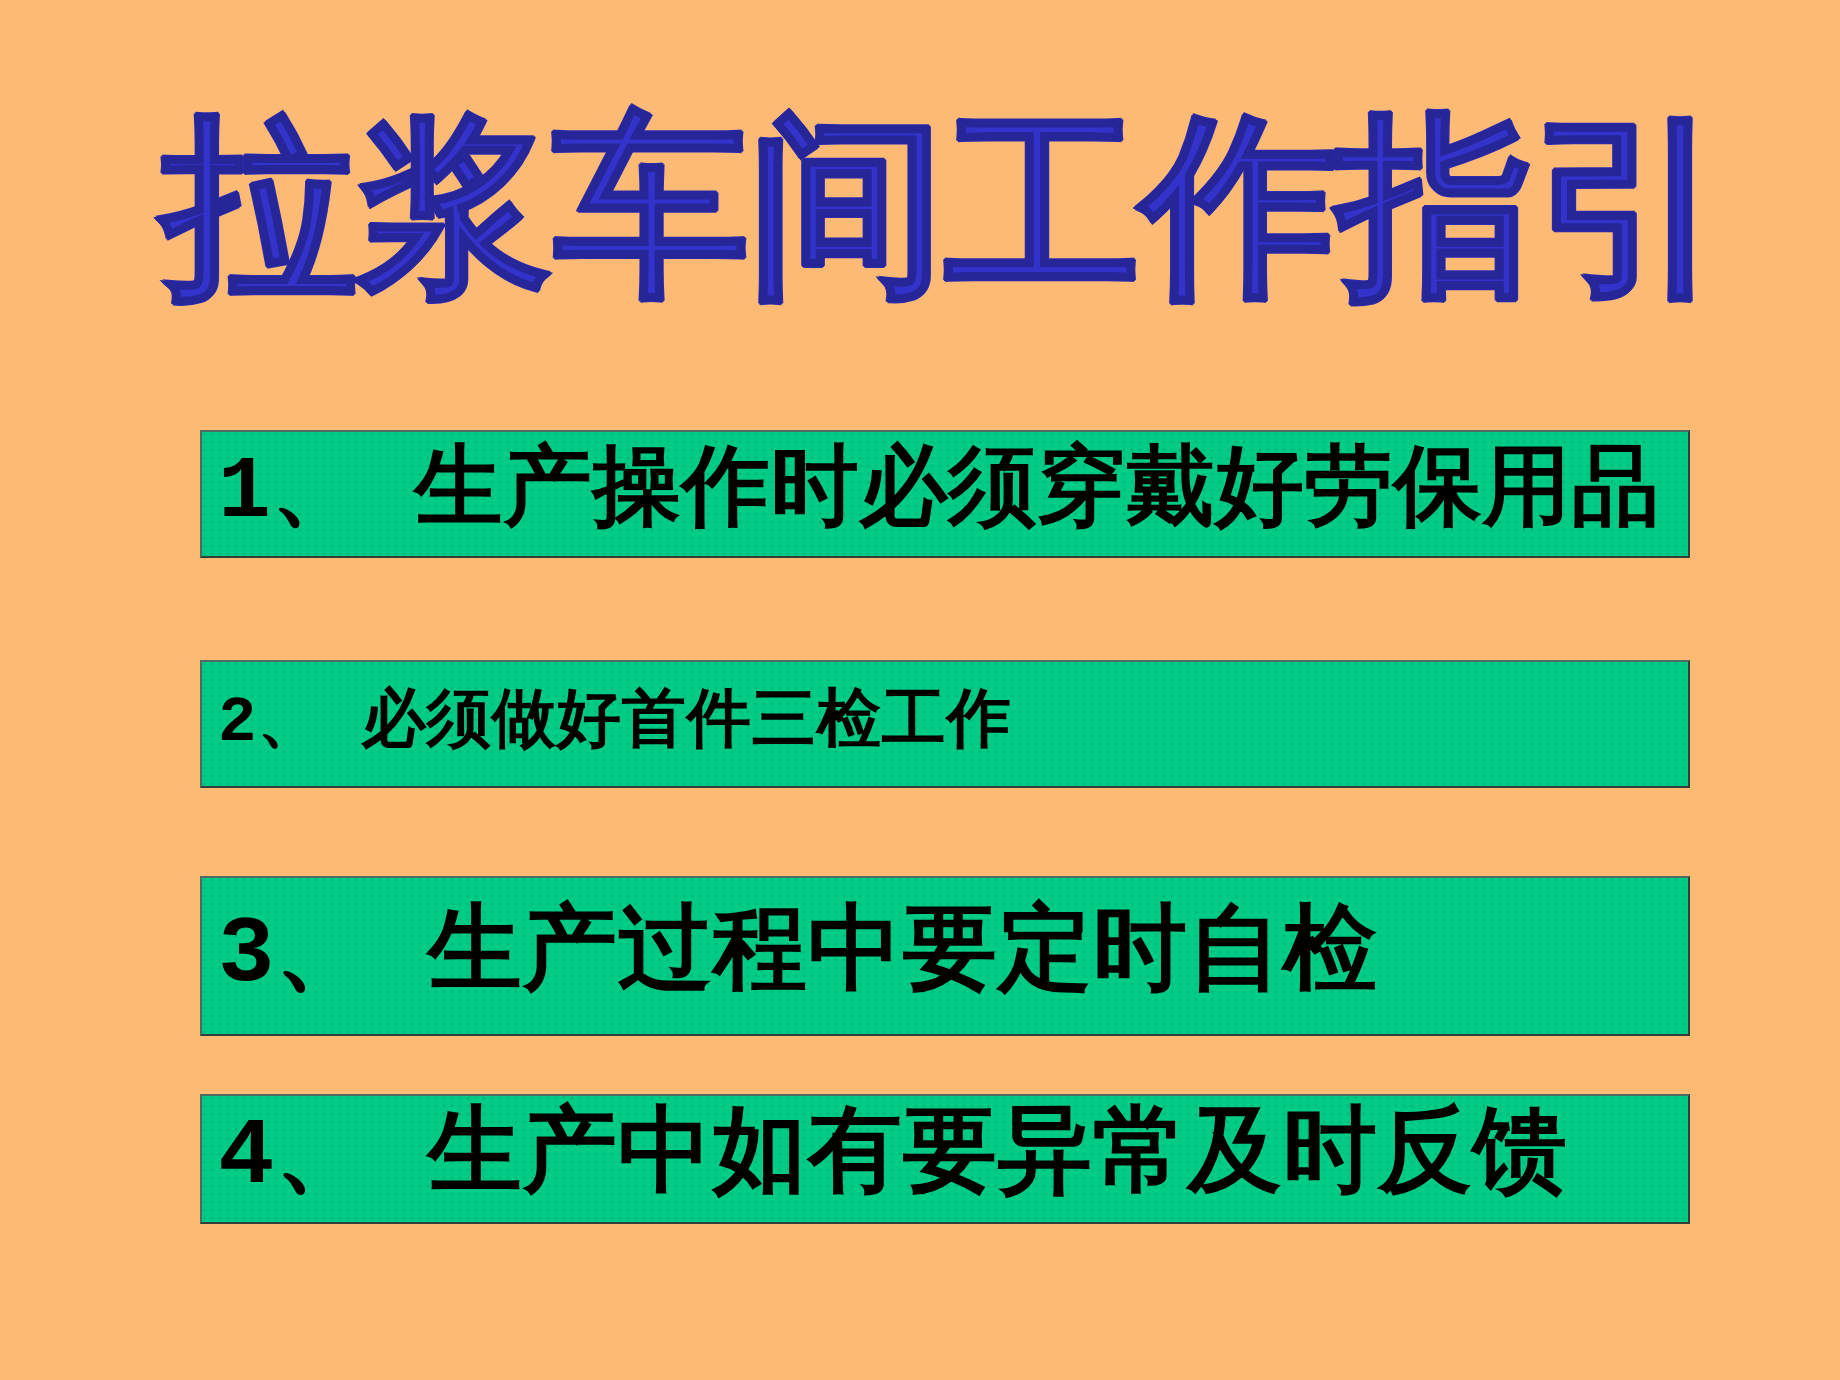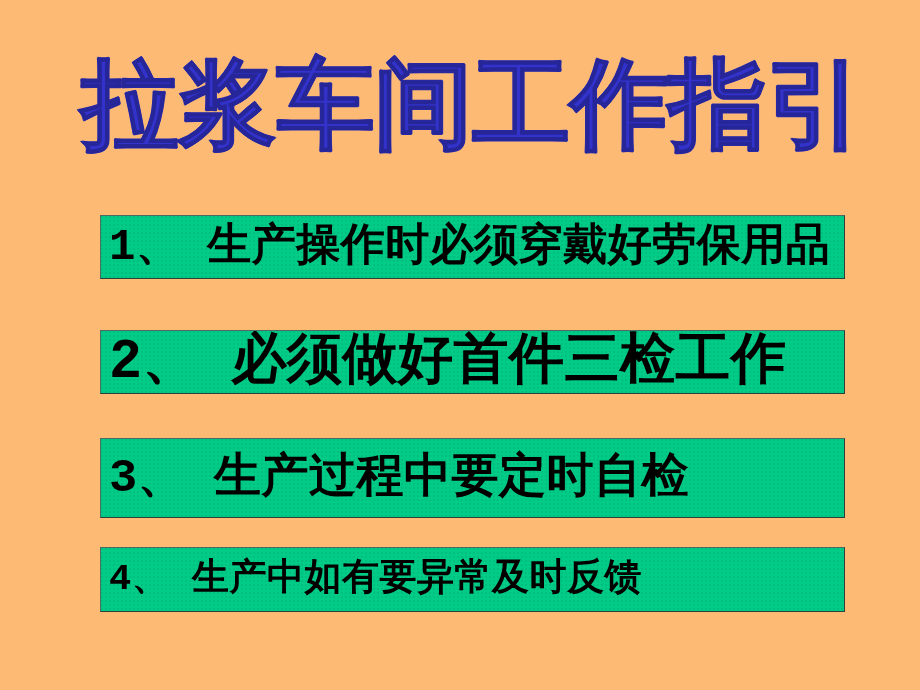--- a/index.html
+++ b/index.html
@@ -86,23 +86,23 @@
     color: #000000;
     font-family: Liberation Mono, monospace;
     font-weight: 700;
     white-space: nowrap;
     line-height: 1;
     user-select: none;
   }
 
   
   .bullet-box[data-index="0"] .bullet-text { font-size: 44px; letter-spacing: 0.5px; }
-  .bullet-box[data-index="1"] .bullet-text { font-size: 55px; letter-spacing: 0.5px; }
+  .bullet-box[data-index="1"] .bullet-text { font-size: 32px; letter-spacing: 0.5px; }
   .bullet-box[data-index="2"] .bullet-text { font-size: 47px; letter-spacing: 0.5px; }
-  .bullet-box[data-index="3"] .bullet-text { font-size: 37px; letter-spacing: 0.5px; }
+  .bullet-box[data-index="3"] .bullet-text { font-size: 47px; letter-spacing: 0.5px; }
 </style>
 </head>
 <body>
 
 <div class="slide">
 
   <div class="slide-title">拉浆车间工作指引</div>
 
   <div class="bullet-list">
 

